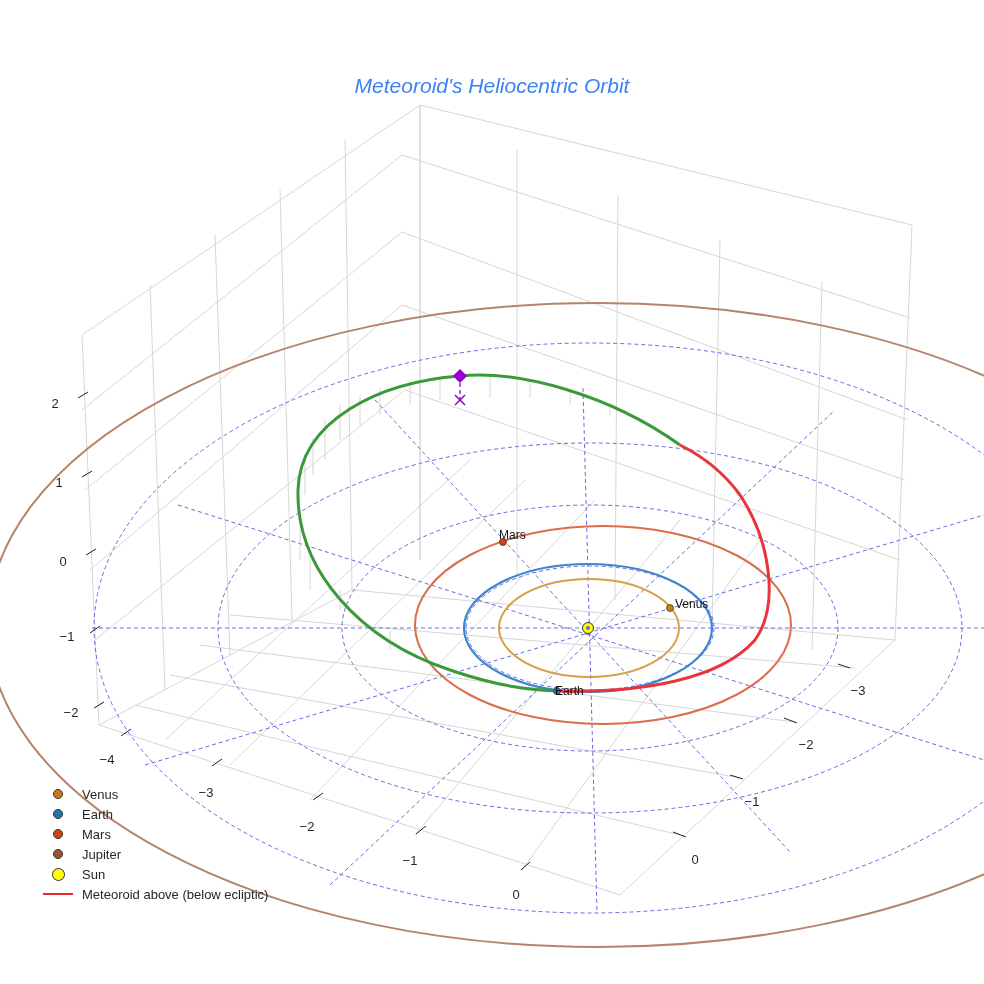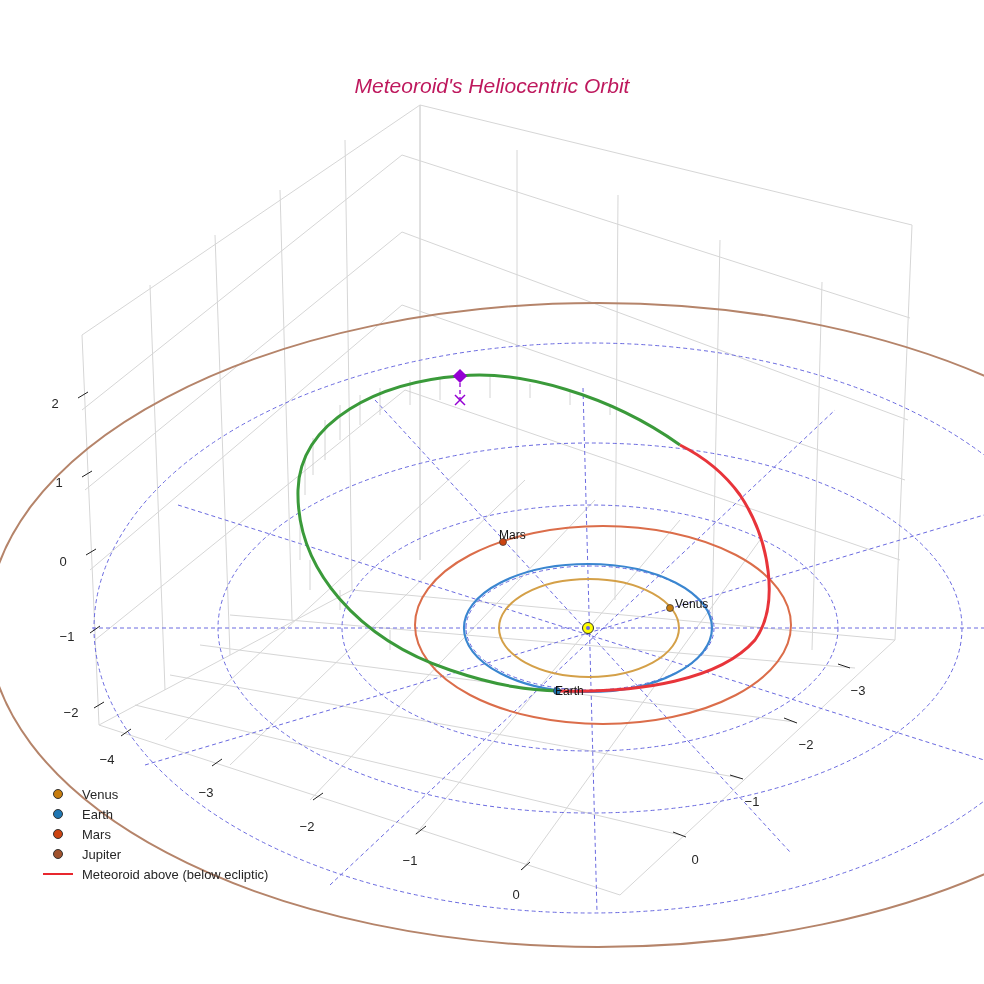--- a/index.html
+++ b/index.html
@@ -1,18 +1,18 @@
 <!DOCTYPE html>
 <html><head>
 <meta charset="utf-8">
 <style>
   html, body { margin: 0; padding: 0; background: #ffffff; }
   body { width: 984px; height: 984px; position: relative; overflow: hidden; font-family: "Liberation Sans", sans-serif; }
   #plot { position: absolute; left: 0; top: 0; width: 984px; height: 984px; }
-  .title { position: absolute; left: 0; top: 74px; width: 984px; text-align: center; font-size: 21px; font-style: italic; color: #be185d; }
+  .title { position: absolute; left: 0; top: 74px; width: 984px; text-align: center; font-size: 21px; font-style: italic; color: #3b82f6; }
   .tick { font-size: 13px; fill: #262626; font-family: "Liberation Sans", sans-serif; }
   .planet-label { font-size: 12px; fill: #111; font-family: "Liberation Sans", sans-serif; }
   .legend { position: absolute; left: 36px; top: 784px; }
   .legend-item { position: relative; height: 20px; display: flex; align-items: center; font-size: 13px; color: #262626; }
   .legend-swatch { width: 44px; height: 20px; display: flex; align-items: center; justify-content: center; }
   .legend-label { margin-left: 2px; white-space: nowrap; }
   .dot { width: 8px; height: 8px; border-radius: 50%; border: 0.8px solid #333; }
   .sun-dot { width: 11px; height: 11px; border-radius: 50%; border: 0.8px solid #333; }
   .diamond { width: 8px; height: 8px; transform: rotate(45deg); }
   .line-sw { width: 30px; height: 2px; }
@@ -179,17 +179,23 @@
     <span class="legend-label">Mars</span>
   </div>
   <div class="legend-item">
     <span class="legend-swatch">
         <span class="dot" style="background:#a0522d"></span>
       </span>
     <span class="legend-label">Jupiter</span>
   </div>
   <div class="legend-item">
     <span class="legend-swatch">
+        <span class="sun-dot" style="background:#ffff00"></span>
+      </span>
+    <span class="legend-label">Sun</span>
+  </div>
+  <div class="legend-item">
+    <span class="legend-swatch">
         <span class="line-sw" style="background:#e8272e"></span>
       </span>
     <span class="legend-label">Meteoroid above (below ecliptic)</span>
   </div>
 </div>
 
 </body></html>

